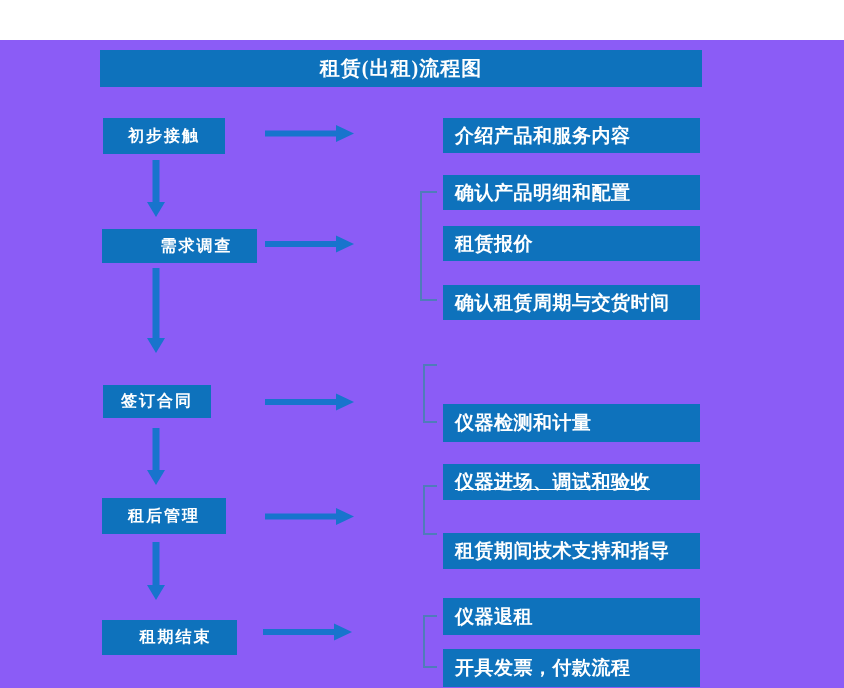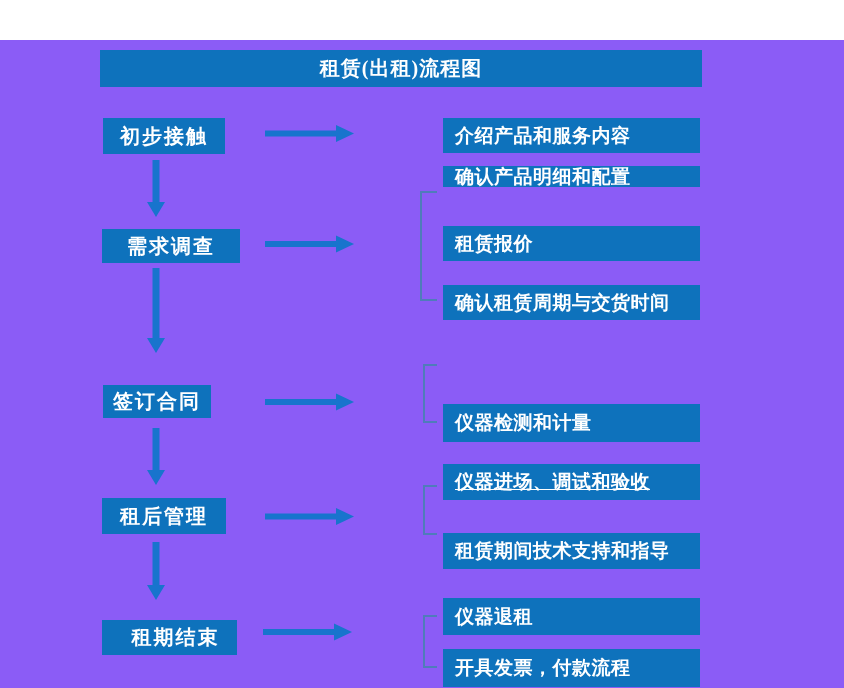--- a/index.html
+++ b/index.html
@@ -18,40 +18,40 @@
   }
   .title-bar{
     position:absolute;left:100px;top:10px;width:602px;height:37px;
     background:var(--box-blue);
     color:#fff;font-weight:bold;font-size:20px;letter-spacing:1px;
     display:flex;align-items:center;justify-content:center;
   }
   .stage-box{
     position:absolute;
     background:var(--box-blue);
-    color:#fff;font-weight:bold;font-size:20px;letter-spacing:2px;
+    color:#fff;font-weight:bold;font-size:16px;letter-spacing:2px;
     display:flex;align-items:center;justify-content:center;
     white-space:nowrap;
   }
   .detail-box{
     position:absolute;left:443px;width:257px;
     background:var(--box-blue);
     color:#fff;font-weight:bold;font-size:19px;letter-spacing:0.5px;
     display:flex;align-items:center;justify-content:flex-start;
     padding-left:12px;box-sizing:border-box;
     white-space:nowrap;
   }
   #stage-0{left:103px;top:78px;width:122px;height:36px;}
-  #stage-1{left:102px;top:189px;width:138px;height:34px;}
+  #stage-1{left:102px;top:189px;width:121px;height:34px;padding-left:34px;}
   #stage-2{left:103px;top:345px;width:108px;height:33px;}
   #stage-3{left:102px;top:458px;width:124px;height:36px;}
   #stage-4{left:102px;top:580px;width:123px;height:35px;padding-left:12px;}
 
   #detail-0{top:78px;height:35px;}
-  #detail-1{top:126px;height:21px;}
+  #detail-1{top:135px;height:35px;}
   #detail-2{top:186px;height:35px;font-family:Liberation Serif, serif;}
   #detail-3{top:245px;height:35px;}
   #detail-4{top:311px;height:37px;}
   #detail-5{top:364px;height:38px;}
   #detail-6{top:424px;height:36px;text-decoration:underline;}
   #detail-7{top:493px;height:36px;}
   #detail-8{top:558px;height:37px;}
   #detail-9{top:609px;height:38px;}
 
   #connectors{

